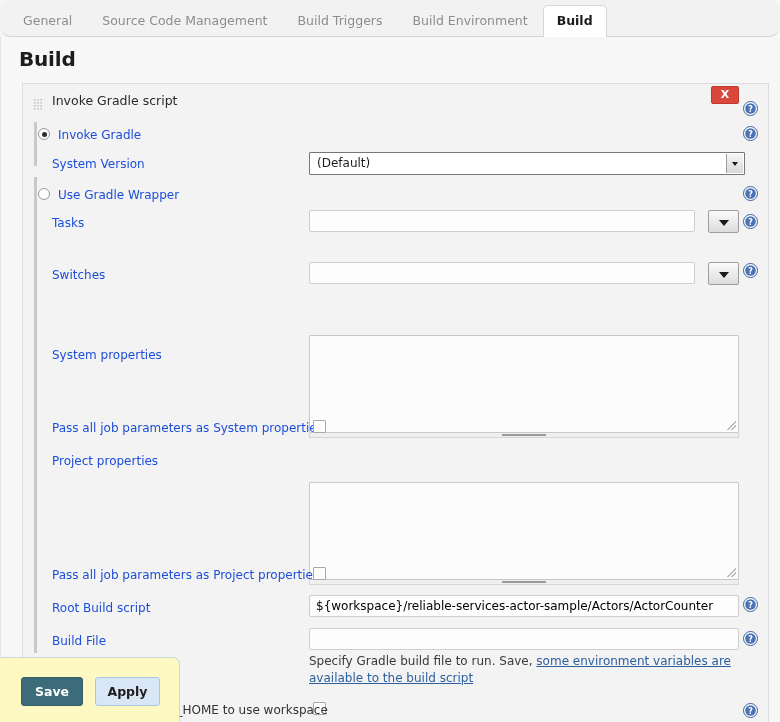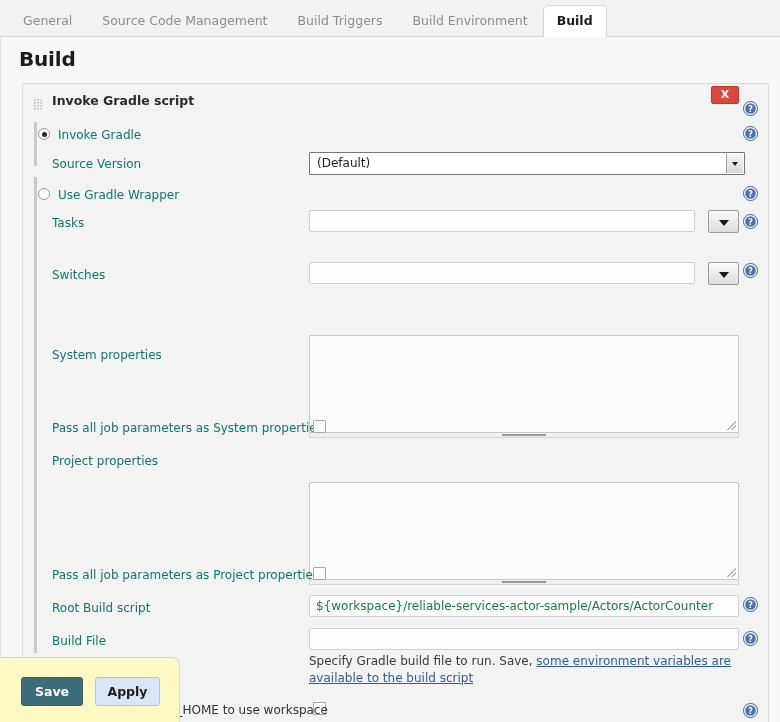--- a/index.html
+++ b/index.html
@@ -10,20 +10,21 @@
     font-family: "DejaVu Sans", "Liberation Sans", sans-serif;
     overflow: hidden;
   }
   #root { position: relative; width: 780px; height: 722px; background: #f7f7f7; }
 
   
   .tabbar {
     position: absolute; top: 0; left: 0; width: 780px; height: 37px;
     background: #f2f2f2;
     border-bottom: 1px solid #d6d6d6;
+    border-radius: 11px;
   }
   .tabbar-inner { display: flex; align-items: flex-end; height: 37px; padding-left: 8px; }
   .tab {
     font-size: 12.5px; color: #8d8d8d;
     padding: 8px 14px 9px 14px;
     line-height: 1.1;
     white-space: nowrap;
     border: 1px solid transparent;
     border-bottom: none;
     background: transparent;
@@ -59,35 +60,35 @@
   }
   .panel-header {
     position: relative; height: 30px; padding: 7px 0 0 12px;
   }
   .grip {
     position: absolute; left: 11px; top: 11px; width: 9px; height: 11px;
     cursor: move;
   }
   .panel-title {
     position: absolute; left: 29px; top: 9px;
-    font-size: 12.5px; font-weight: bold; color: #2b2b2b;
+    font-size: 12.5px; font-weight: normal; color: #2b2b2b;
   }
   .close-x {
     position: absolute; right: 29px; top: 2px;
     width: 28px; height: 18px;
     background: #d9483b;
     border: 1px solid #c0392b;
     border-radius: 2px;
     color: #ffffff; font-size: 11px; font-weight: bold;
     text-align: center; line-height: 16px;
     cursor: pointer;
   }
   .lbl {
     position: absolute;
-    font-size: 12px; color: #0f766e;
+    font-size: 12px; color: #1d4ed8;
     white-space: nowrap;
   }
 
   .radio-bar {
     position: absolute; width: 3px; background: #c9c9c9;
   }
 
   .radio {
     position: absolute;
     width: 12px; height: 12px; border-radius: 50%;
@@ -108,21 +109,21 @@
     cursor: pointer;
     box-shadow: inset 0 0 0 1px #ffffff;
   }
 
   .textinput {
     position: absolute;
     height: 22px;
     background: #fdfdfd;
     border: 1px solid #cfcfcf;
     border-radius: 2px;
-    font-size: 12px; color: #15803d;
+    font-size: 12px; color: #000000;
     padding: 0 6px;
     line-height: 20px;
     font-family: "DejaVu Sans", "Liberation Sans", sans-serif;
     outline: none;
   }
 
   .selectbox {
     position: absolute;
     height: 23px; width: 436px;
     background: #ffffff;
@@ -277,21 +278,21 @@
         <span class="panel-title">Invoke Gradle script</span>
         <div class="close-x">X</div>
       </div>
 
       <div class="radio-bar" style="left:11px; top:38px; height:44px;"></div>
       <div class="radio-bar" style="left:11px; top:93px; height:476px;"></div>
 
       <div class="radio checked" style="left:15px; top:44px;"></div>
       <span class="lbl" style="left:35px; top:44px;">Invoke Gradle</span>
 
-      <span class="lbl" style="left:29px; top:73px;">Source Version</span>
+      <span class="lbl" style="left:29px; top:73px;">System Version</span>
       <div class="selectbox" style="left:286px; top:68px;">
         <span>(Default)</span>
         <span class="arrowbox"></span>
       </div>
 
       <div class="radio" style="left:15px; top:104px;"></div>
       <span class="lbl" style="left:35px; top:104px;">Use Gradle Wrapper</span>
 
       <span class="lbl" style="left:29px; top:132px;">Tasks</span>
       <input class="textinput" style="left: 286px; top: 126px; width: 386px;" value="">

